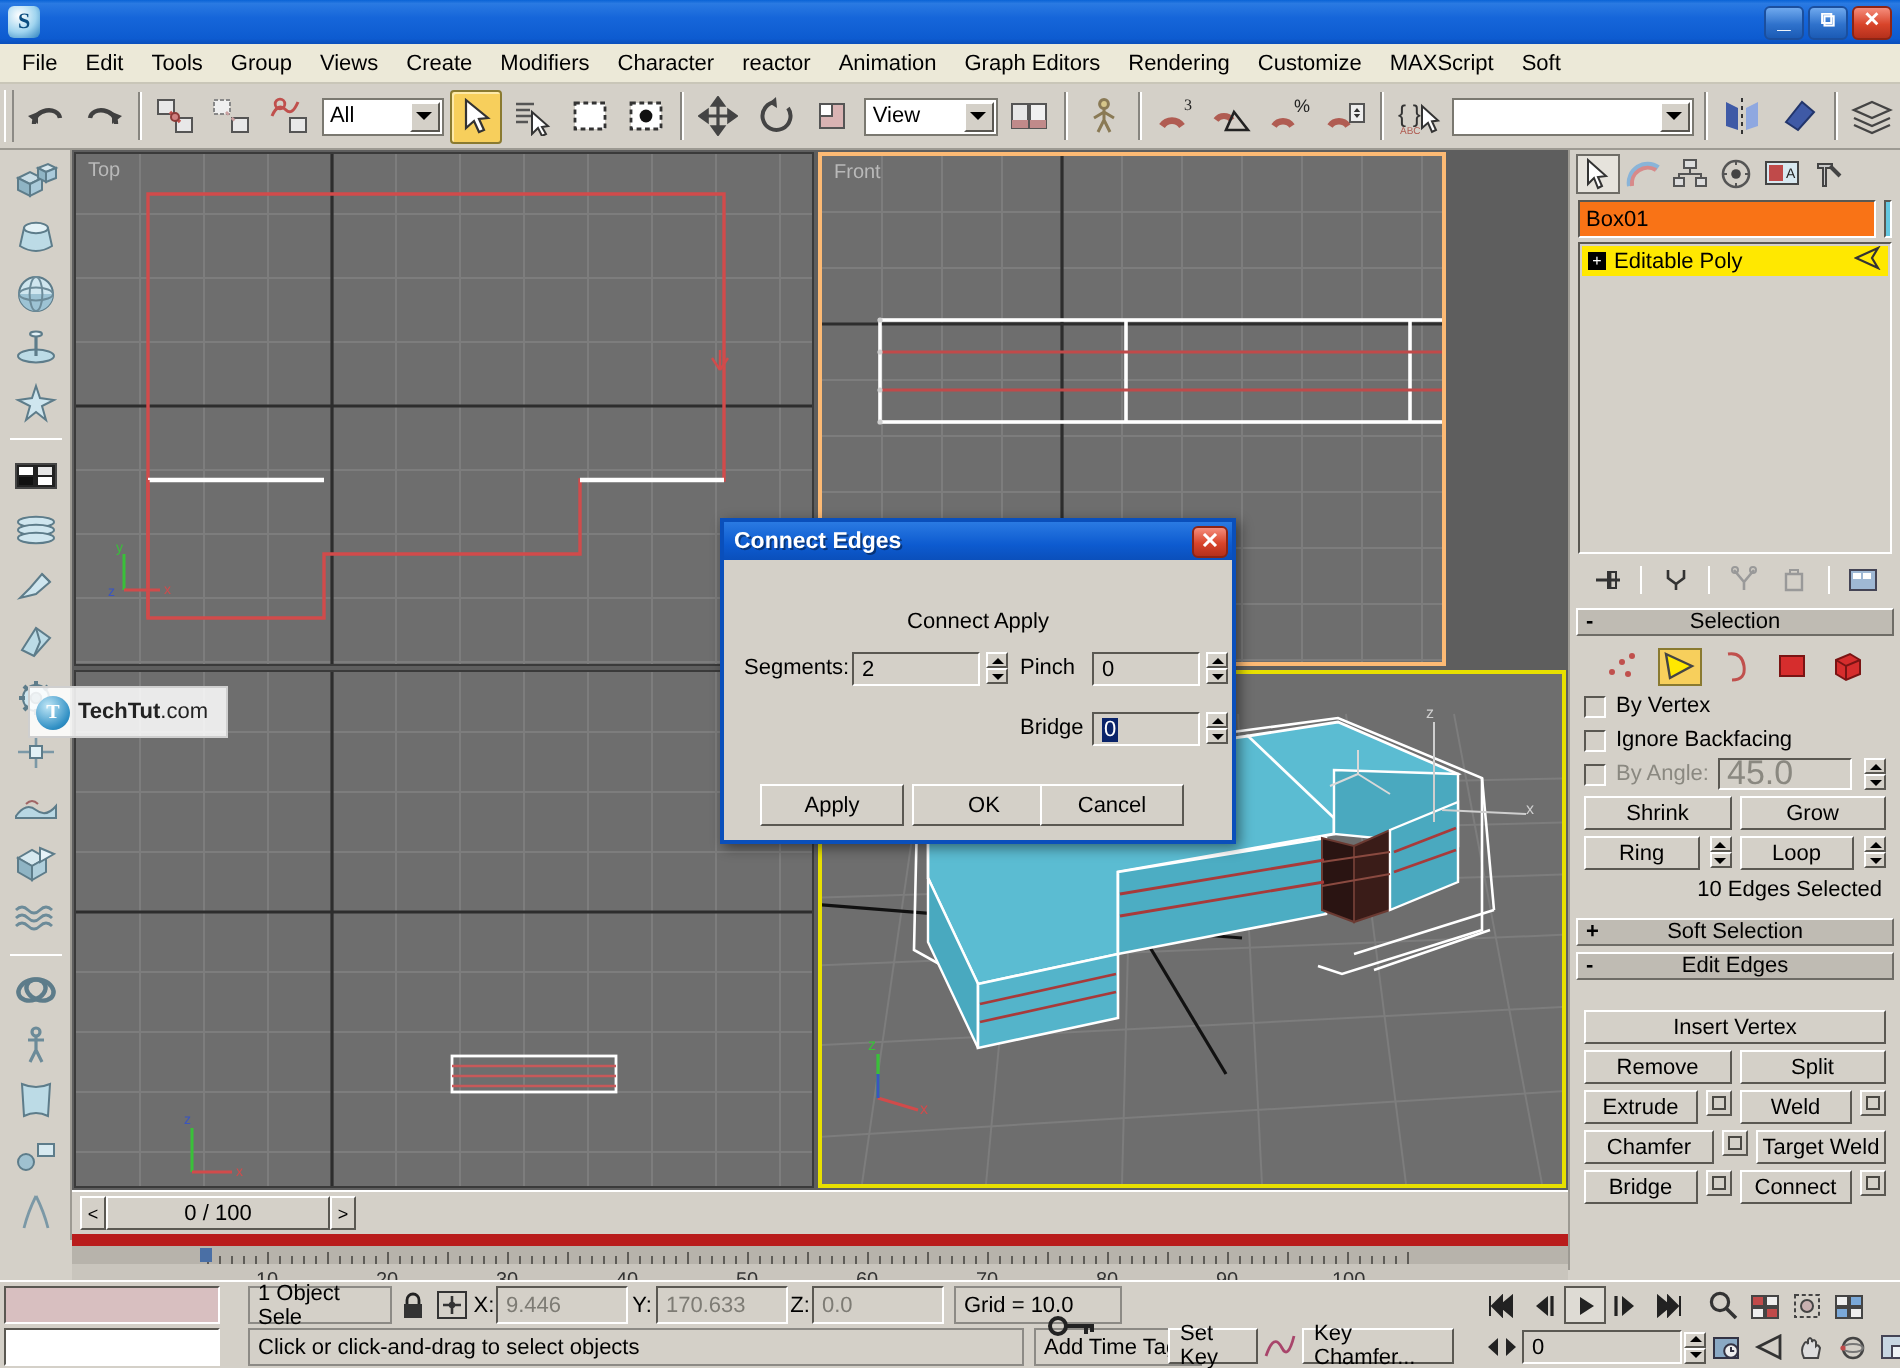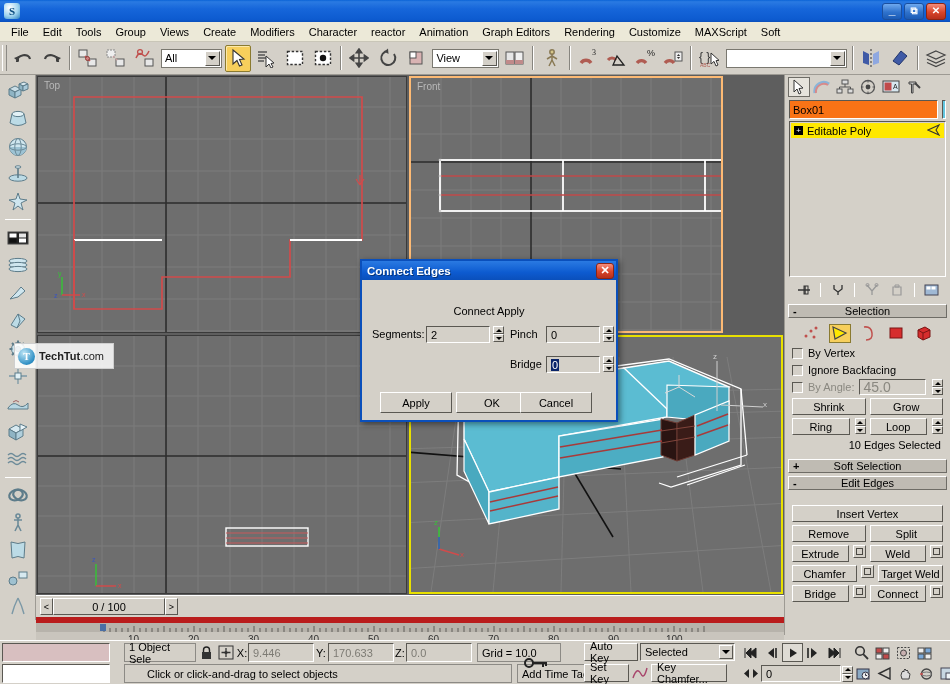--- a/index.html
+++ b/index.html
@@ -178,21 +178,21 @@
   .sl.on { background:#f7cf5c; border:1px solid #8a7a30; }
 
   .cbrow { display:flex; align-items:center; gap:5px; height:16px; margin-top:1px; }
   .cbox { width:11px; height:11px; background:#d4d0c8;
     border:1px solid #5a5852; border-right-color:#fff; border-bottom-color:#fff; }
   .lbl-dis { color:#8a8880; }
 
   .spinfield {
     height:16px; background:#d4d0c8;
     border:1px solid #5a5852; border-right-color:#fff; border-bottom-color:#fff;
-    display:flex; align-items:center; padding-left:3px; font-size:14px;
+    display:flex; align-items:center; padding-left:3px; font-size:17px;
   }
   .spinner { width:11px; height:16px; display:flex; flex-direction:column; margin-left:1px; }
   .spinner div { flex:1; background:#d4d0c8;
     border:1px solid #fff; border-right-color:#5a5852; border-bottom-color:#5a5852;
     display:flex; align-items:center; justify-content:center; }
   .spinner .ar { width:0; height:0; border-left:3px solid transparent; border-right:3px solid transparent; }
   .spinner .up .ar { border-bottom:3px solid #000; }
   .spinner .dn .ar { border-top:3px solid #000; }
 
   .btn3d {
@@ -220,21 +220,21 @@
   .ms-bot { height:19px; margin-top:2px; background:#fff; border:1px solid #5a5852;
     border-right-color:#fff; border-bottom-color:#fff; }
   .statrow { position:absolute; display:flex; align-items:center; }
   .sb-txt { height:19px; background:#d4d0c8; border:1px solid #8c8a85;
     display:flex; align-items:center; padding:0 4px; font-size:11px; }
   .sb-num { height:19px; background:#d4d0c8; border:1px solid #5a5852;
     border-right-color:#fff; border-bottom-color:#fff;
     display:flex; align-items:center; padding-left:4px; font-size:11px; color:#7d7b74; }
   .sb-ico { width:20px; height:19px; display:flex; align-items:center; justify-content:center; }
   .prompt { height:19px; background:#d4d0c8; border:1px solid #8c8a85;
-    display:flex; align-items:center; padding-left:22px; font-size:11px; }
+    display:flex; align-items:center; padding-left:4px; font-size:11px; }
 
   .keyctl { position:absolute; display:flex; align-items:center; }
   .akbtn { height:18px; background:#d4d0c8; border:1px solid #fff;
     border-right-color:#5a5852; border-bottom-color:#5a5852;
     display:flex; align-items:center; justify-content:center; font-size:11px; padding:0 5px; }
   .selfilter { height:18px; width:95px; background:#d4d0c8;
     border:1px solid #5a5852; border-right-color:#fff; border-bottom-color:#fff;
     display:flex; align-items:center; padding-left:4px; font-size:11px; position:relative; }
   .selfilter .arrow { position:absolute; right:1px; top:1px; width:14px; height:14px;
     background:#d4d0c8; border:1px solid #fff; border-right-color:#5a5852; border-bottom-color:#5a5852;
@@ -1154,29 +1154,20 @@
       <div class="sb-txt" style="width:84px; margin-left:5px; justify-content:flex-start">Add Time Tag</div>
     </div>
 
     <div style="position:absolute; left:524px; top:14px;">
       <svg width="26" height="16" viewBox="0 0 26 16">
           <circle cx="5" cy="8" r="4" fill="none" stroke="#222" stroke-width="2"></circle>
           <path d="M9 8 h14 M19 8 v4 M22 8 v3" stroke="#222" stroke-width="2" fill="none"></path>
         </svg>
     </div>
 
-    <div class="keyctl" style="left:584px; top:2px;">
-      <div class="akbtn" style="width:54px">Auto Key</div>
-      <div class="selfilter" style="margin-left:2px">
-        <span>Selected</span>
-        <div class="arrow">
-            <i class="caret"></i>
-          </div>
-      </div>
-    </div>
 
     <div class="keyctl" style="left:584px; top:23px;">
       <div class="akbtn" style="width:45px">Set Key</div>
       <div style="width:22px; display:flex; align-items:center; justify-content:center">
         <svg width="16" height="14" viewBox="0 0 16 14">
             <path d="M1 12 q4 -12 8 -4 q3 6 6 -6" fill="none" stroke="#a8456b" stroke-width="1.4"></path>
           </svg>
       </div>
       <div class="akbtn" style="width:76px">Key Chamfer...</div>
     </div>

